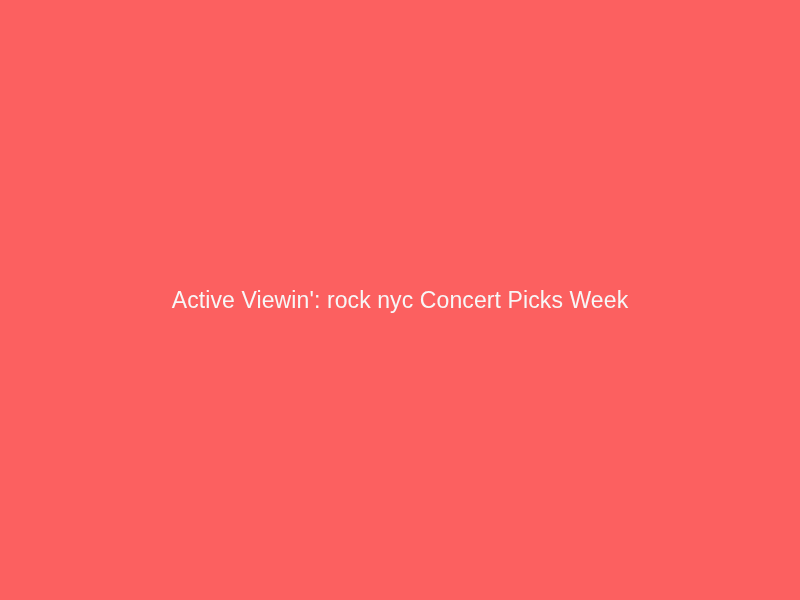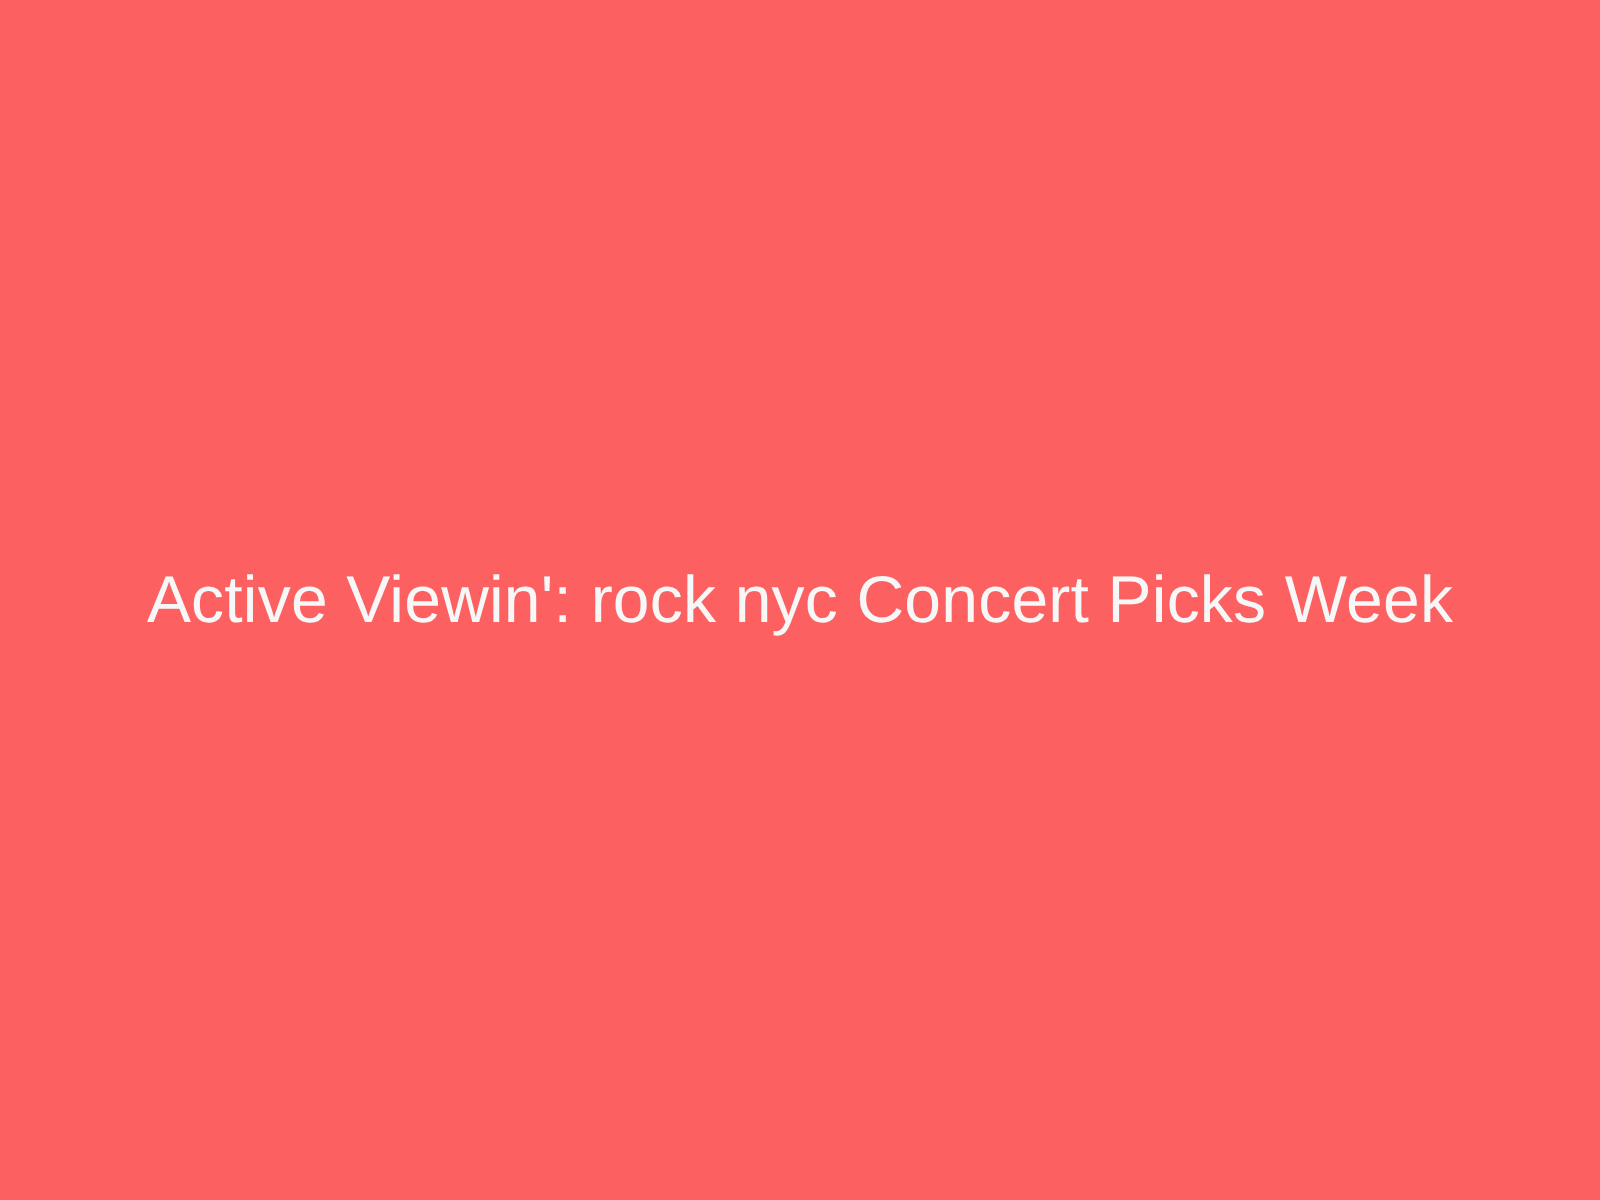--- a/index.html
+++ b/index.html
@@ -26,21 +26,21 @@
   }
 
   #placeholder-title {
     display: block;
     width: 760px;
     margin: 0;
     padding: 0;
     text-align: center;
     color: #f7f7f7;
     font-family: "Liberation Sans", sans-serif;
-    font-size: 33px;
+    font-size: 23px;
     font-weight: 400;
     line-height: 40px;
     letter-spacing: 0.1px;
     white-space: nowrap;
     overflow: hidden;
     text-overflow: clip;
   }
 </style>
 </head>
 <body>

